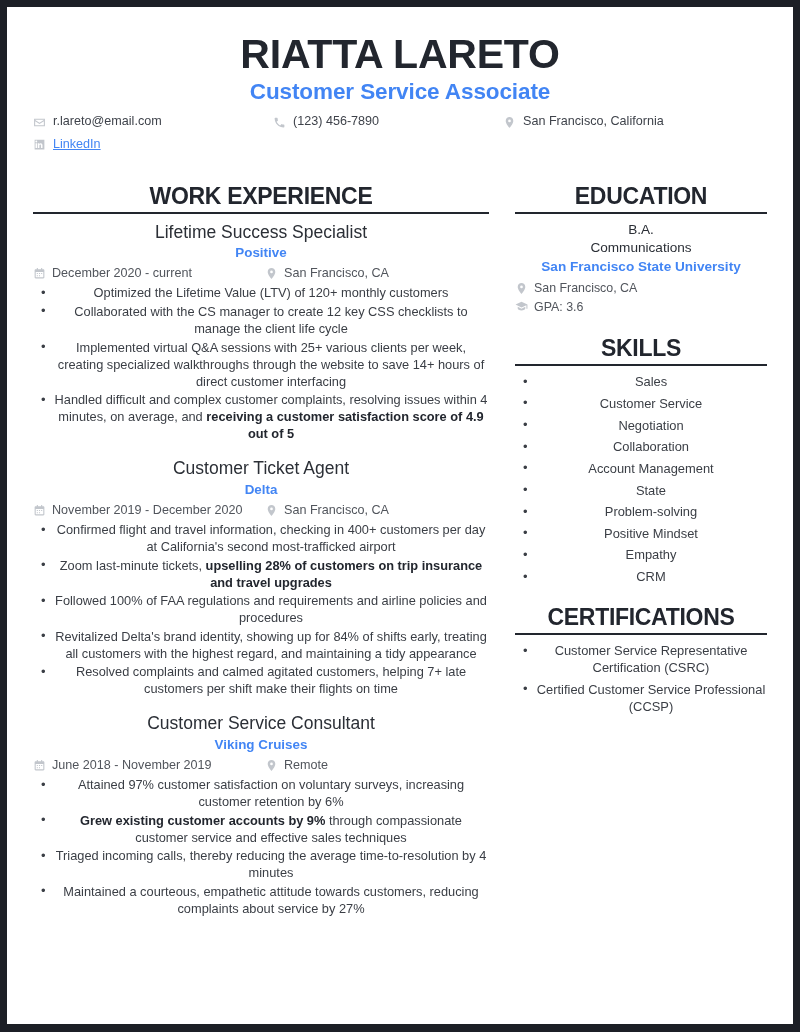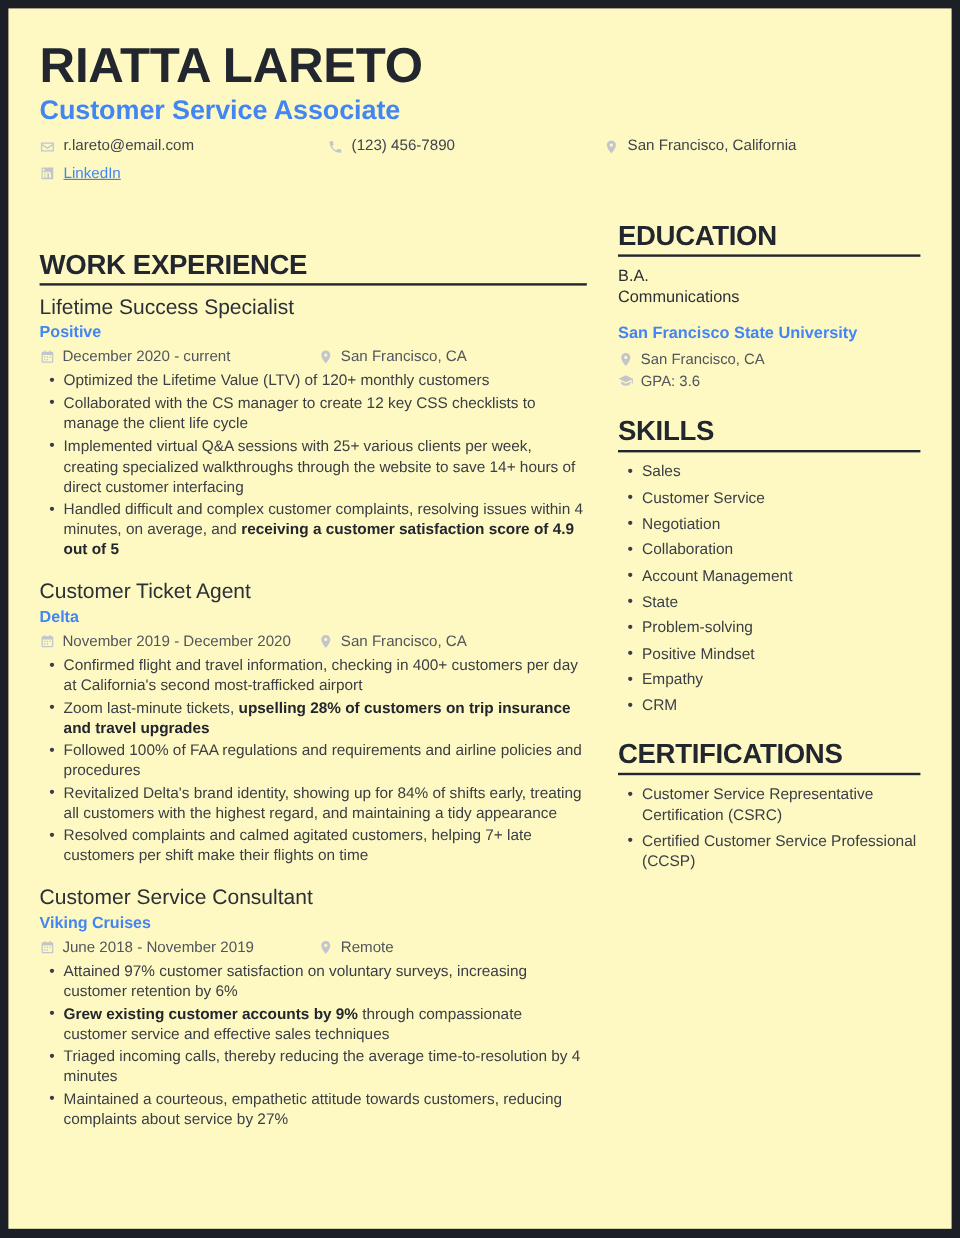--- a/index.html
+++ b/index.html
@@ -15,23 +15,24 @@
     position: relative;
     width: 800px;
     height: 1032px;
     background: #1c1f26;
     padding: 7px 7px 8px 7px;
   }
 
   .sheet {
     width: 786px;
     height: 1017px;
-    background: #fef9c3;
+    background: #ffffff;
     padding: 26px 26px 0 26px;
     overflow: hidden;
+    text-align: center;
   }
 
   
   .header { padding: 0 0 6px 0; }
 
   .name {
     font-size: 41px;
     font-weight: 700;
     letter-spacing: -0.2px;
     color: #22262e;
@@ -78,21 +79,21 @@
     color: #c2c6cc;
   }
   .ico svg { width: 100%; height: 100%; fill: currentColor; display: block; }
 
   
   .columns {
     display: flex;
     gap: 26px;
     margin-top: 26px;
   }
-  .col-left  { width: 456px; flex: 0 0 456px; margin-top: 24px; }
+  .col-left  { width: 456px; flex: 0 0 456px; }
   .col-right { width: 252px; flex: 0 0 252px; }
 
   .section { margin-bottom: 0; }
 
   .section-title {
     font-size: 23px;
     font-weight: 700;
     color: #22262e;
     letter-spacing: -0.3px;
     line-height: 1.08;
@@ -165,21 +166,21 @@
   .edu-line {
     font-size: 13.6px;
     color: #2b2f36;
     line-height: 1.34;
   }
   .edu-school {
     font-size: 13.6px;
     font-weight: 700;
     color: #4285f4;
     line-height: 1.38;
-    margin-top: 12px;
+    margin-top: 1px;
   }
   .edu-meta {
     display: flex;
     align-items: center;
     gap: 6px;
     font-size: 12.4px;
     color: #51555c;
     line-height: 1.2;
     margin-top: 4px;
   }

